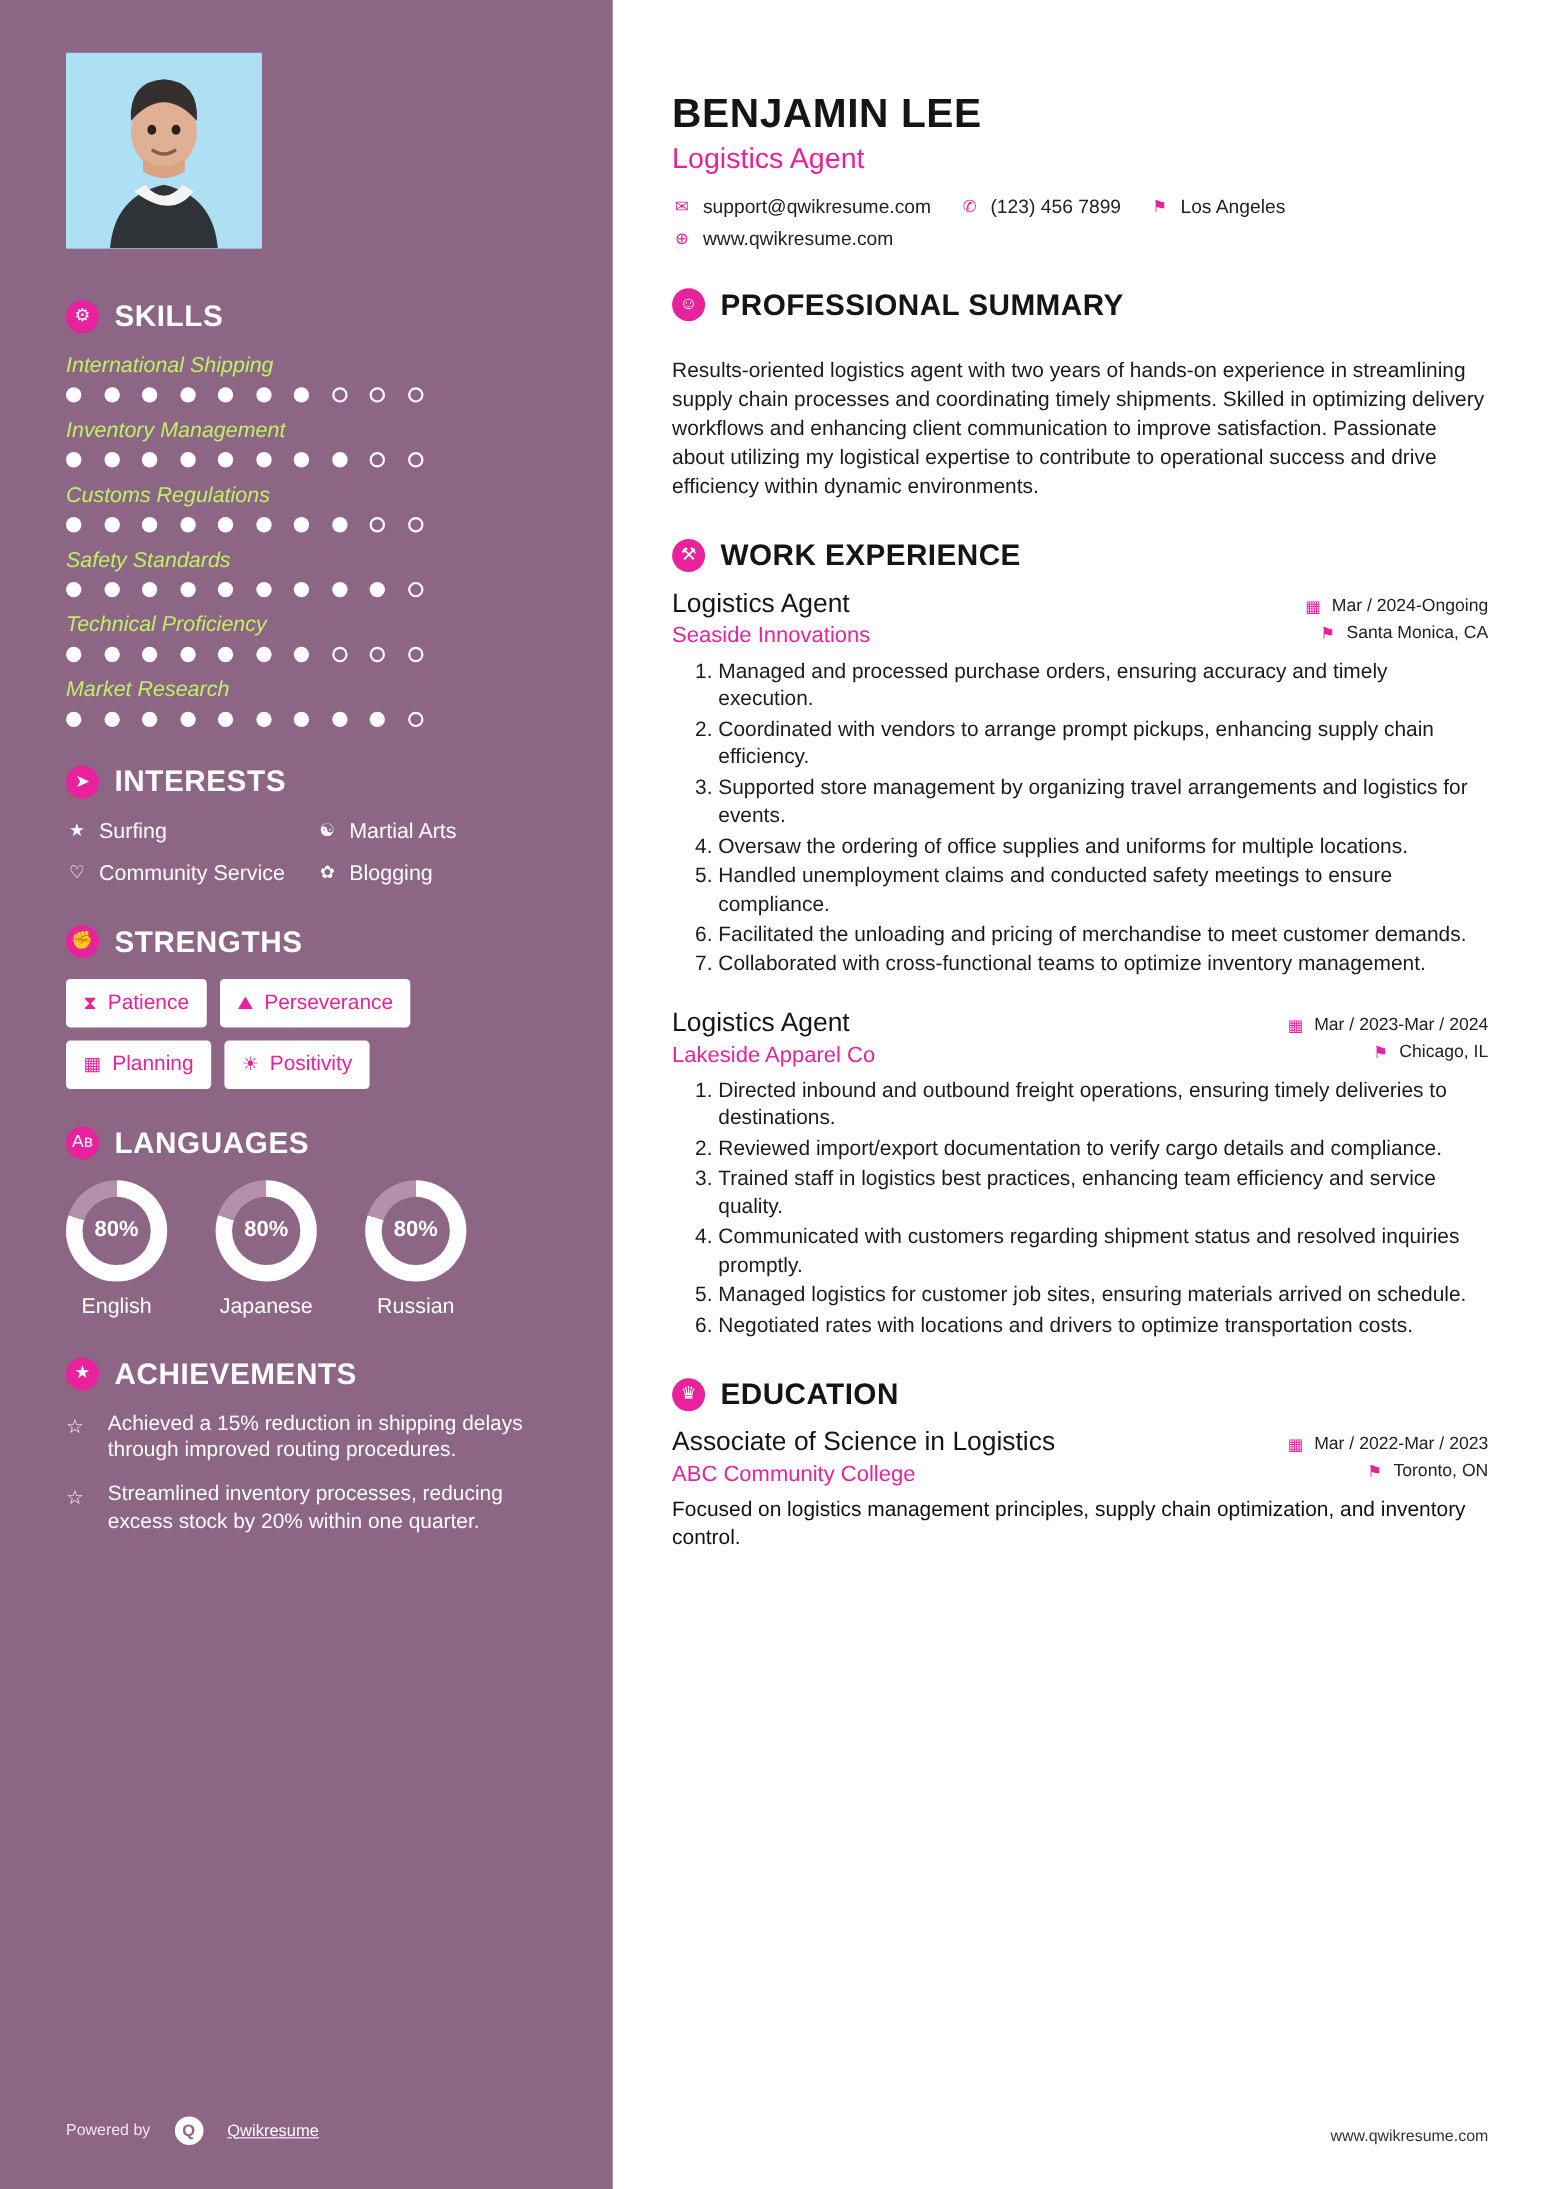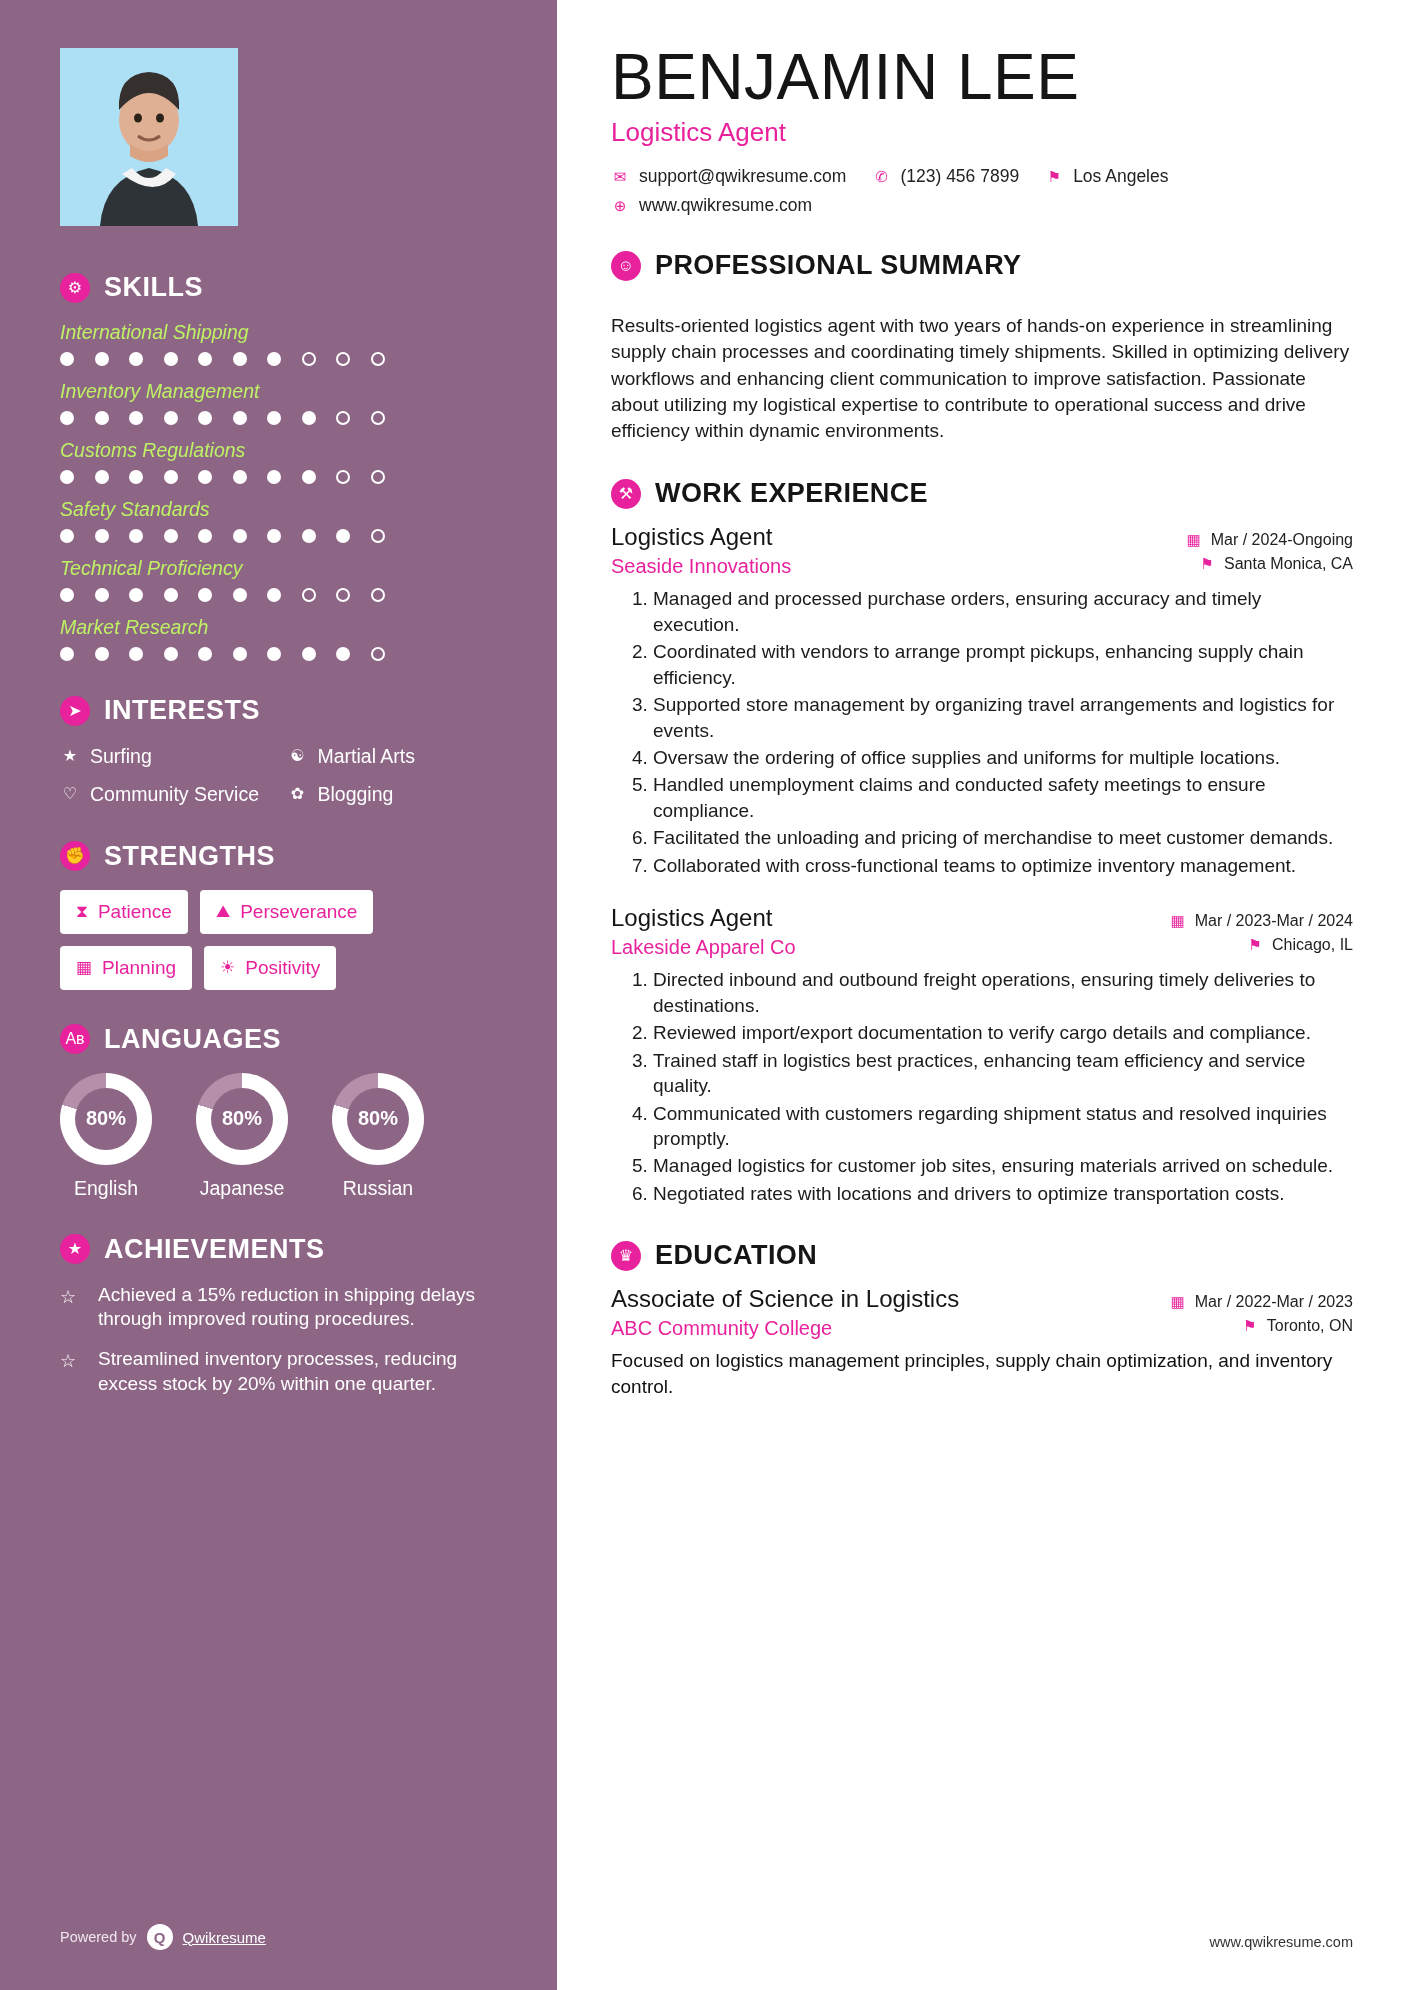--- a/index.html
+++ b/index.html
@@ -70,31 +70,31 @@
     font-size: 20px; font-weight: bold; color:#fff;
   }
   .lang-label { margin-top: 12px; font-size: 19.5px; }
 
   .ach { display:flex; gap: 12px; margin-bottom: 16px; }
   .ach .gi { flex:none; width: 26px; font-size: 18px; padding-top:3px; }
   .ach-text { font-size: 19px; line-height: 1.28; }
 
   .powered {
     position:absolute; left: 60px; bottom: 40px;
-    display:flex; align-items:center; gap: 10px; font-size: 14.5px; color:#f0e6ee;
+    display:flex; align-items:center; gap: 22px; font-size: 14.5px; color:#f0e6ee;
   }
   .powered .qcircle {
     width: 26px; height: 26px; border-radius:50%; background:#ffffff; color:#8d6585;
     display:flex; align-items:center; justify-content:center; font-size: 15px; font-weight:bold;
   }
   .powered .qlink { text-decoration: underline; color:#ffffff; font-size: 15px;}
 
   
   .main { flex: 1; padding: 44px 54px 0 54px; position: relative; color:#111; }
-  .name { font-size: 64px; font-weight: normal; letter-spacing: .5px; color:#151515; line-height:1.05;}
+  .name { font-size: 37px; font-weight: bold; letter-spacing: .5px; color:#151515; line-height:1.05;margin-top:40px;}
   .role { font-size: 26px; color:#e8219c; margin-top: 6px; }
   .contacts { margin-top: 18px; display:flex; flex-wrap: wrap; align-items:center; gap: 8px 26px; }
   .contact { display:flex; align-items:center; gap: 10px; font-size: 17.5px; color:#222; }
   .cicon { color:#e8219c; font-size: 15px; width: 18px; text-align:center; }
   .contact-row2 { width: 100%; }
 
   .sec { margin-top: 34px; }
   .sec-head { display:flex; align-items:center; gap: 14px; margin-bottom: 14px; }
   .sec-title { font-size: 27px; font-weight: bold; letter-spacing:.4px; color:#151515; }
   .para { font-size: 19px; line-height: 1.38; color:#1b1b1b;margin-top:32px; }

